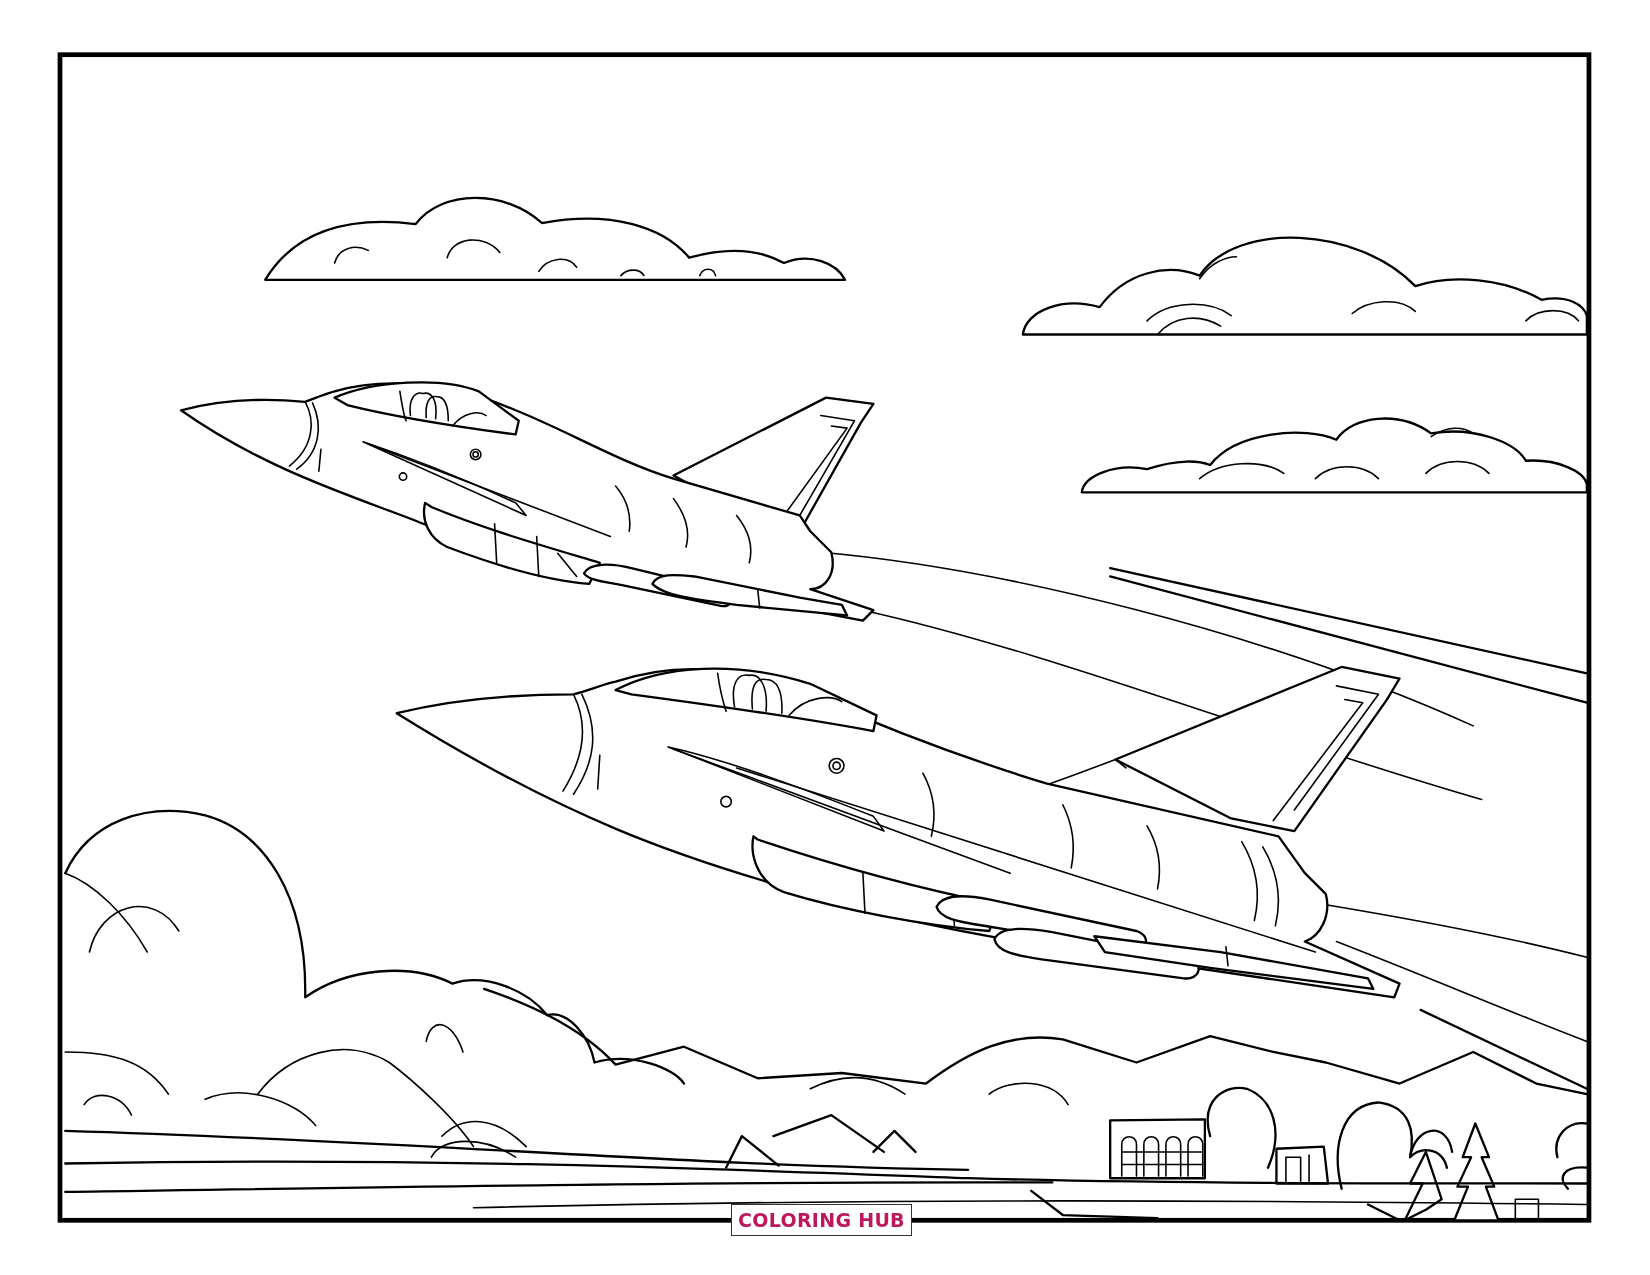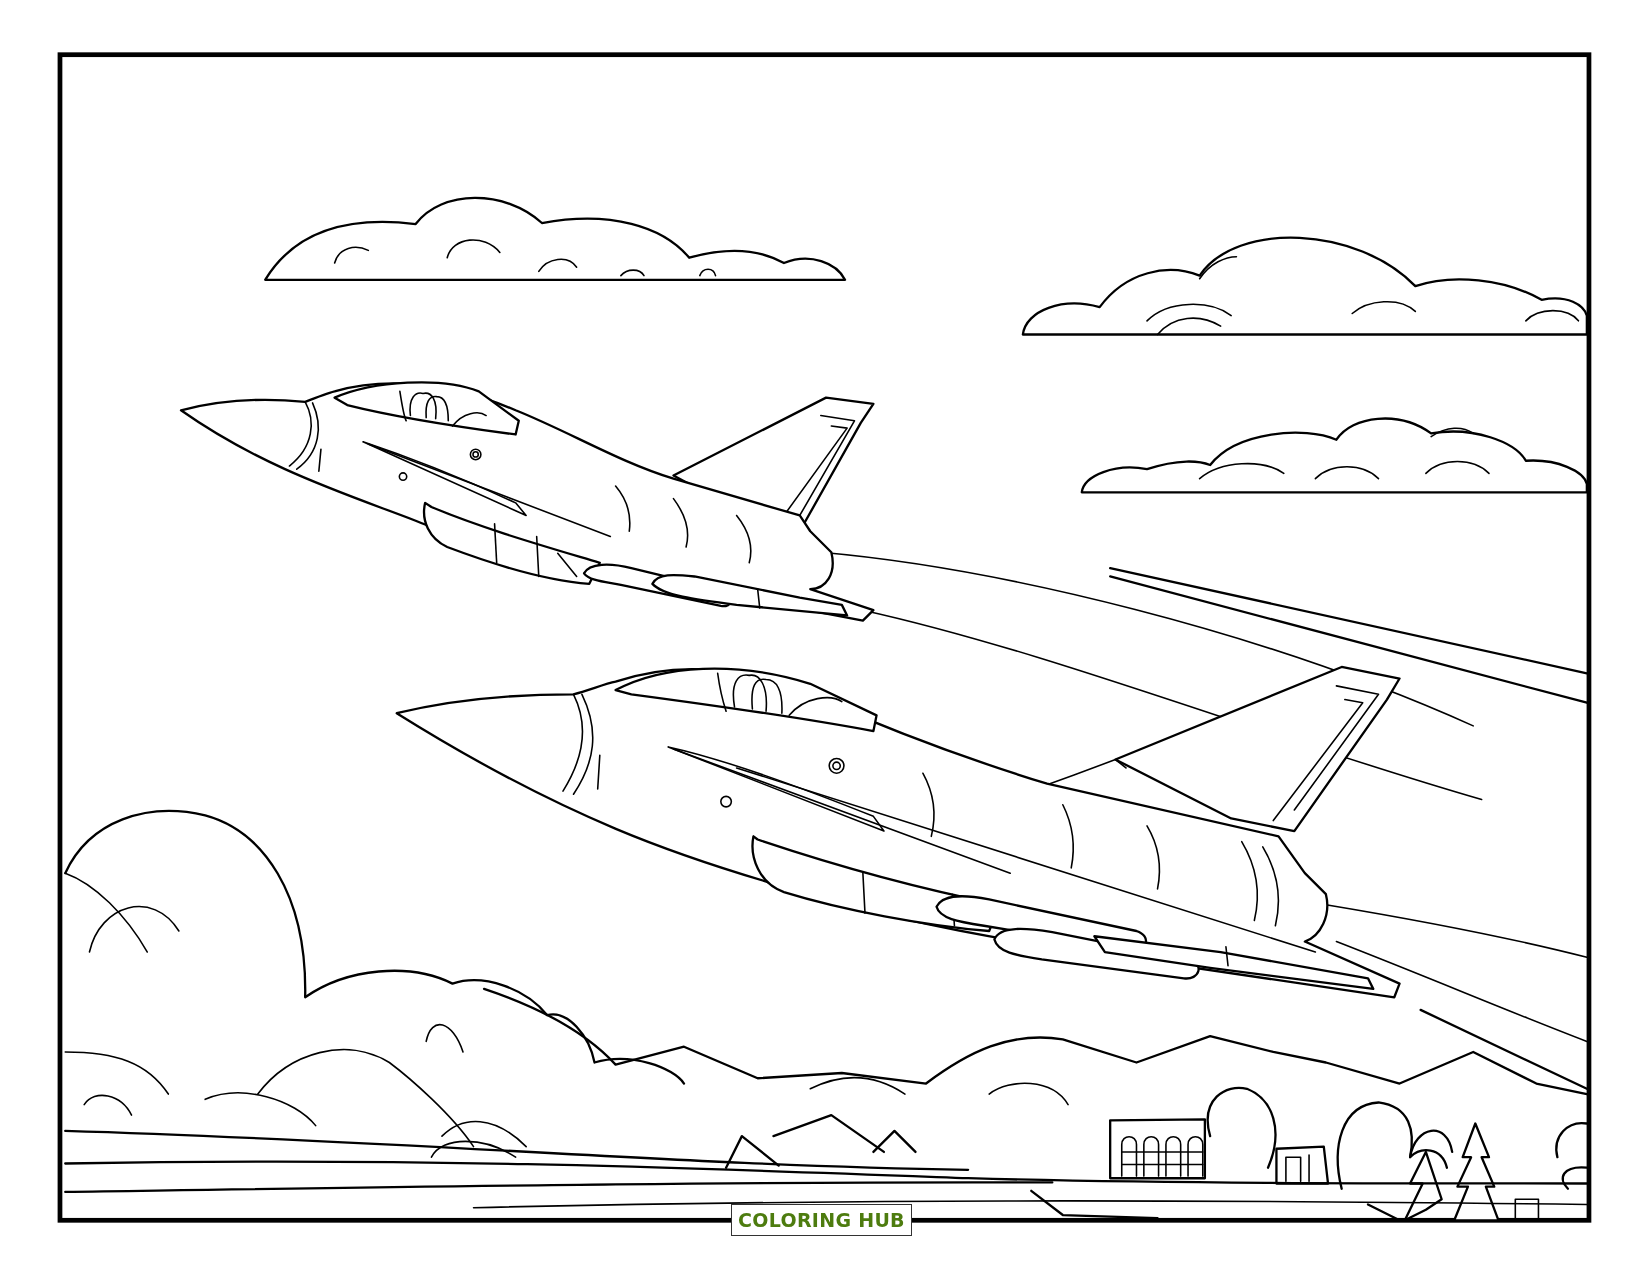--- a/index.html
+++ b/index.html
@@ -10,21 +10,21 @@
     svg.art { position: absolute; left: 0; top: 0; width: 1650px; height: 1275px; }
     .ln { fill: none; stroke: #000; stroke-width: 2.2; stroke-linecap: round; stroke-linejoin: round; }
     .lt { fill: none; stroke: #000; stroke-width: 1.5; stroke-linecap: round; stroke-linejoin: round; }
     .fr { fill: none; stroke: #000; stroke-width: 4.5; }
     .wf { fill: #fff; stroke: #000; stroke-width: 2.2; stroke-linejoin: round; }
     .badge {
       position: absolute; left: 731px; top: 1204px; height: 30px; padding: 0 6px;
       background: #ffffff; border: 1.5px solid #333;
       display: flex; align-items: center; justify-content: center;
       font-family: "DejaVu Sans", sans-serif; font-weight: bold; font-size: 19px;
-      letter-spacing: 0.3px; color: #4d7c0f; white-space: nowrap;
+      letter-spacing: 0.3px; color: #be185d; white-space: nowrap;
     }
   </style>
 </head>
 <body>
 
 <div class="page">
   <svg class="art" viewBox="0 0 1568 1212" preserveAspectRatio="none" xmlns="http://www.w3.org/2000/svg">
 
     <rect class="fr" x="57" y="52" width="1453" height="1108"></rect>
 

